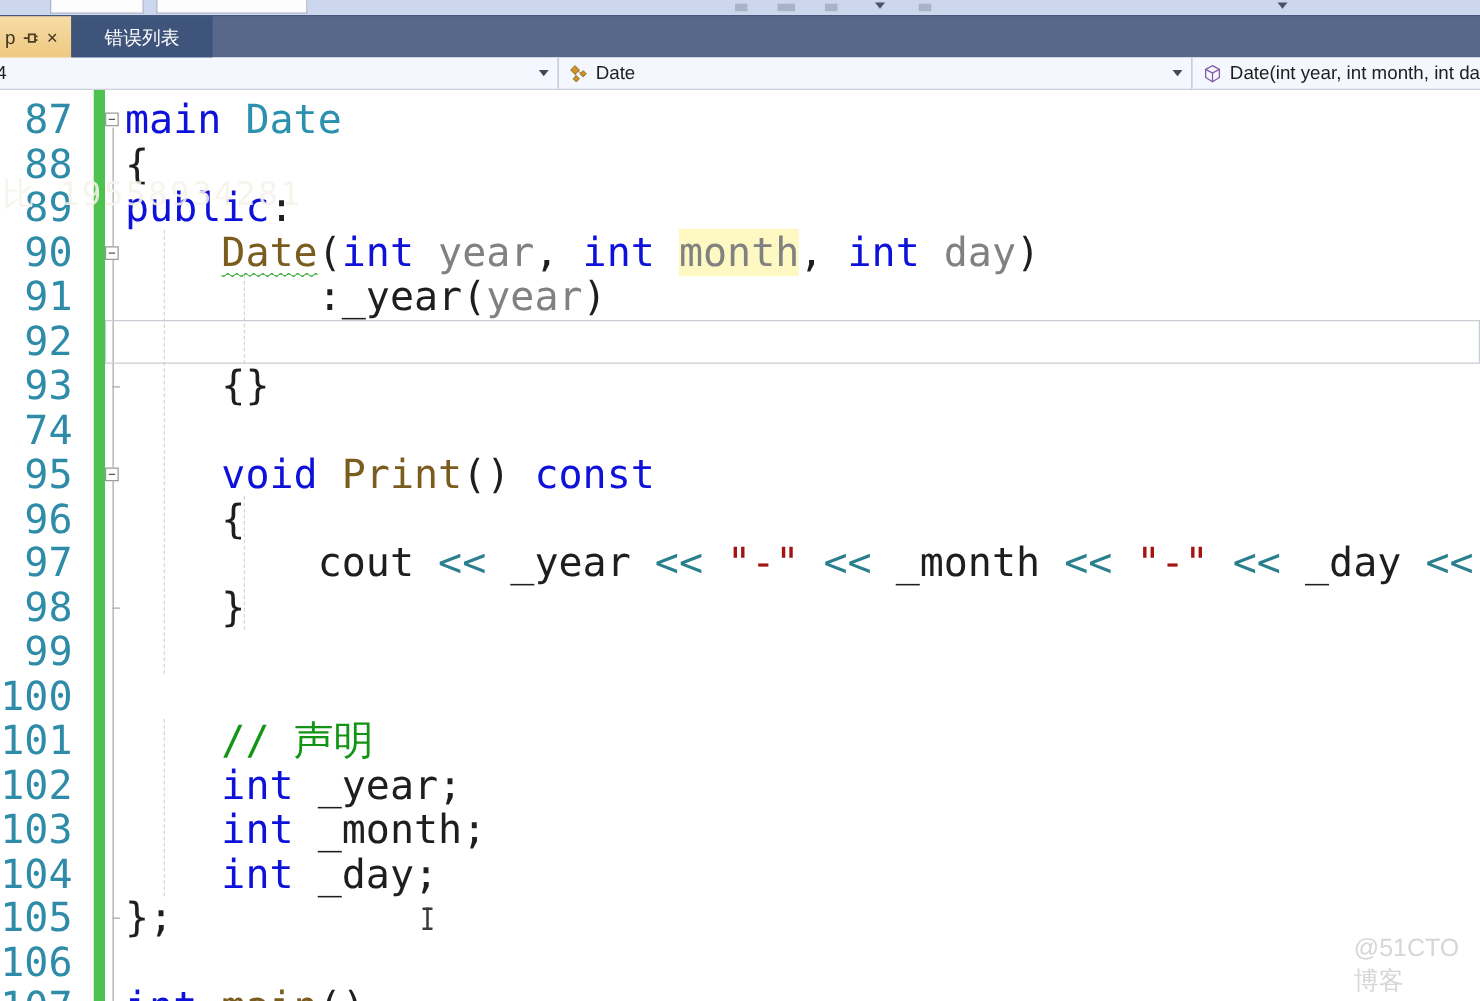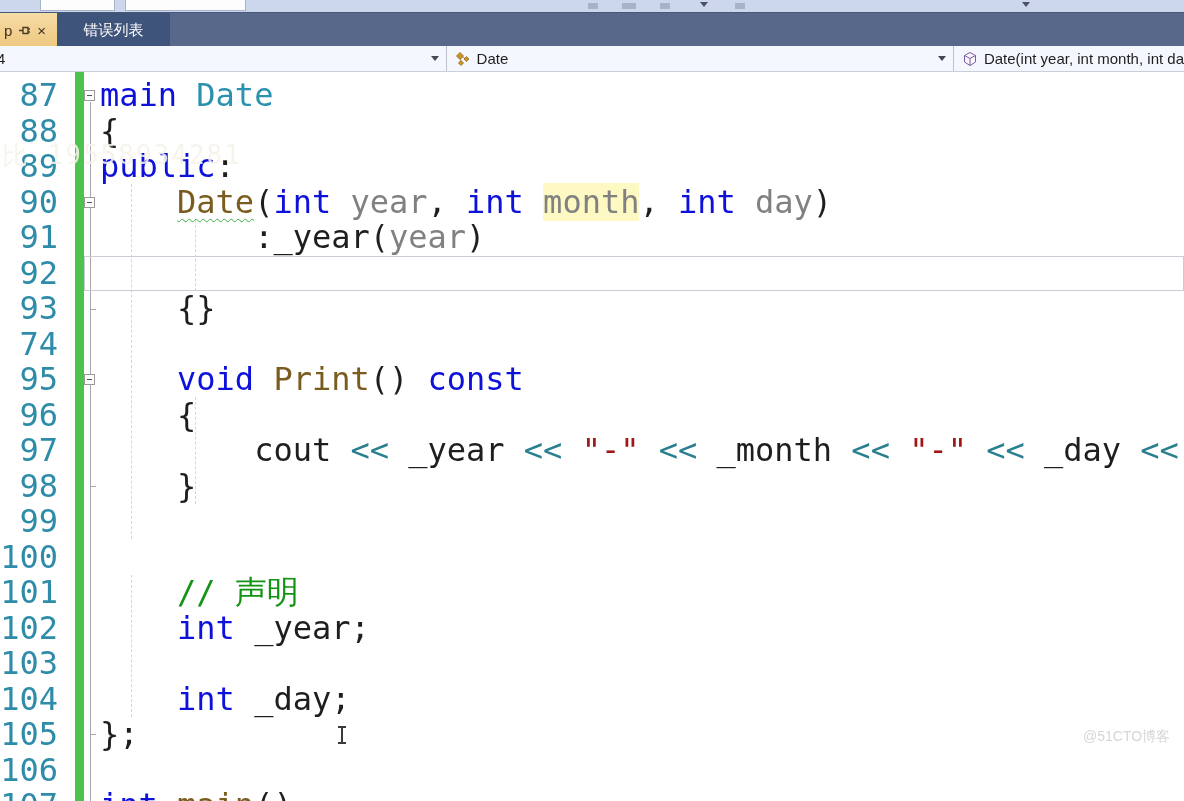--- a/index.html
+++ b/index.html
@@ -57,21 +57,21 @@
   .tok-com  { color:#149414; }
   .tok-txt  { color:#1e1e1e; }
   .tok-hl   { background:#fef9c3; }
   .tok-sq   { text-decoration:underline wavy #3fae3f 1px; text-underline-offset:5px; }
 
   .cur-box { position:absolute; left:84px; right:0px; top:0; bottom:0; border:1px solid #c9cdd5; pointer-events:none; }
   .caret { display:inline-block; width:2px; height:26px; background:#000; vertical-align:middle; margin:0 -1px; }
 
   .wm-code { position:absolute; left:2px; top:66px; z-index:5; font-size:26px; letter-spacing:2px;
     color:rgba(246,242,235,0.88); font-family:"DejaVu Sans Mono",monospace; pointer-events:none; }
-  .wm-51cto { position:absolute; left:1083px; top:728px; font-size:14px; color:#d6d6d6; pointer-events:none; }
+  .wm-51cto { position:absolute; left:1083px; top:748px; font-size:20px; color:#d6d6d6; pointer-events:none; }
 
   .ibeam { position:absolute; left:337px; top:654px; width:10px; height:18px; pointer-events:none; }
   .ibeam::before { content:""; position:absolute; left:4px; top:0; width:2px; height:18px; background:#3a3a3a; }
   .ibeam::after { content:""; position:absolute; left:1px; top:0; width:8px; height:2px;
     border-top:2px solid #3a3a3a; border-bottom:0; }
   .ibeam-b { position:absolute; left:338px; top:670px; width:8px; height:2px; background:#3a3a3a; pointer-events:none; }
 </style>
 </head>
 <body>
 
@@ -146,21 +146,21 @@
       <div class="code-row"><span class="gutter">93</span><span class="spacer"></span><span class="foldcol"></span><span class="codetext"><span class="tok-txt">    {}</span></span></div>
       <div class="code-row"><span class="gutter">74</span><span class="spacer"></span><span class="foldcol"></span><span class="codetext"></span></div>
       <div class="code-row"><span class="gutter">95</span><span class="spacer"></span><span class="foldcol"><div class="fold-box"></div></span><span class="codetext"><span class="tok-txt">    </span><span class="tok-kw">void</span><span class="tok-txt"> </span><span class="tok-fn">Print</span><span class="tok-txt">() </span><span class="tok-kw">const</span></span></div>
       <div class="code-row"><span class="gutter">96</span><span class="spacer"></span><span class="foldcol"></span><span class="codetext"><span class="tok-txt">    {</span></span></div>
       <div class="code-row"><span class="gutter">97</span><span class="spacer"></span><span class="foldcol"></span><span class="codetext"><span class="tok-txt">        cout </span><span class="tok-op">&lt;&lt;</span><span class="tok-txt"> _year </span><span class="tok-op">&lt;&lt;</span><span class="tok-txt"> </span><span class="tok-str">"-"</span><span class="tok-txt"> </span><span class="tok-op">&lt;&lt;</span><span class="tok-txt"> _month </span><span class="tok-op">&lt;&lt;</span><span class="tok-txt"> </span><span class="tok-str">"-"</span><span class="tok-txt"> </span><span class="tok-op">&lt;&lt;</span><span class="tok-txt"> _day </span><span class="tok-op">&lt;&lt;</span><span class="tok-txt"> </span><span class="tok-fn">endl</span><span class="tok-txt">;</span></span></div>
       <div class="code-row"><span class="gutter">98</span><span class="spacer"></span><span class="foldcol"></span><span class="codetext"><span class="tok-txt">    }</span></span></div>
       <div class="code-row"><span class="gutter">99</span><span class="spacer"></span><span class="foldcol"></span><span class="codetext"></span></div>
       <div class="code-row"><span class="gutter">100</span><span class="spacer"></span><span class="foldcol"></span></div>
       <div class="code-row"><span class="gutter">101</span><span class="spacer"></span><span class="foldcol"></span><span class="codetext"><span class="tok-txt">    </span><span class="tok-com">// 声明</span></span></div>
       <div class="code-row"><span class="gutter">102</span><span class="spacer"></span><span class="foldcol"></span><span class="codetext"><span class="tok-txt">    </span><span class="tok-kw">int</span><span class="tok-txt"> _year;</span></span></div>
-      <div class="code-row"><span class="gutter">103</span><span class="spacer"></span><span class="foldcol"></span></div>
+      <div class="code-row"><span class="gutter">103</span><span class="spacer"></span><span class="foldcol"></span><span class="codetext"><span class="tok-txt">    </span><span class="tok-kw">int</span><span class="tok-txt"> _month;</span></span></div>
       <div class="code-row"><span class="gutter">104</span><span class="spacer"></span><span class="foldcol"></span><span class="codetext"><span class="tok-txt">    </span><span class="tok-kw">int</span><span class="tok-txt"> _day;</span></span></div>
       <div class="code-row"><span class="gutter">105</span><span class="spacer"></span><span class="foldcol"></span><span class="codetext"><span class="tok-txt">};</span></span></div>
       <div class="code-row"><span class="gutter">106</span><span class="spacer"></span><span class="foldcol"></span><span class="codetext"></span></div>
       <div class="code-row"><span class="gutter">107</span><span class="spacer"></span><span class="foldcol"></span><span class="codetext"><span class="tok-kw">int</span><span class="tok-txt"> </span><span class="tok-fn">main</span><span class="tok-txt">()</span></span></div>
     </div>
 
   <div class="wm-code">比 19558934281</div>
   <div class="ibeam"></div>
   <div class="ibeam-b"></div>
 </div>

